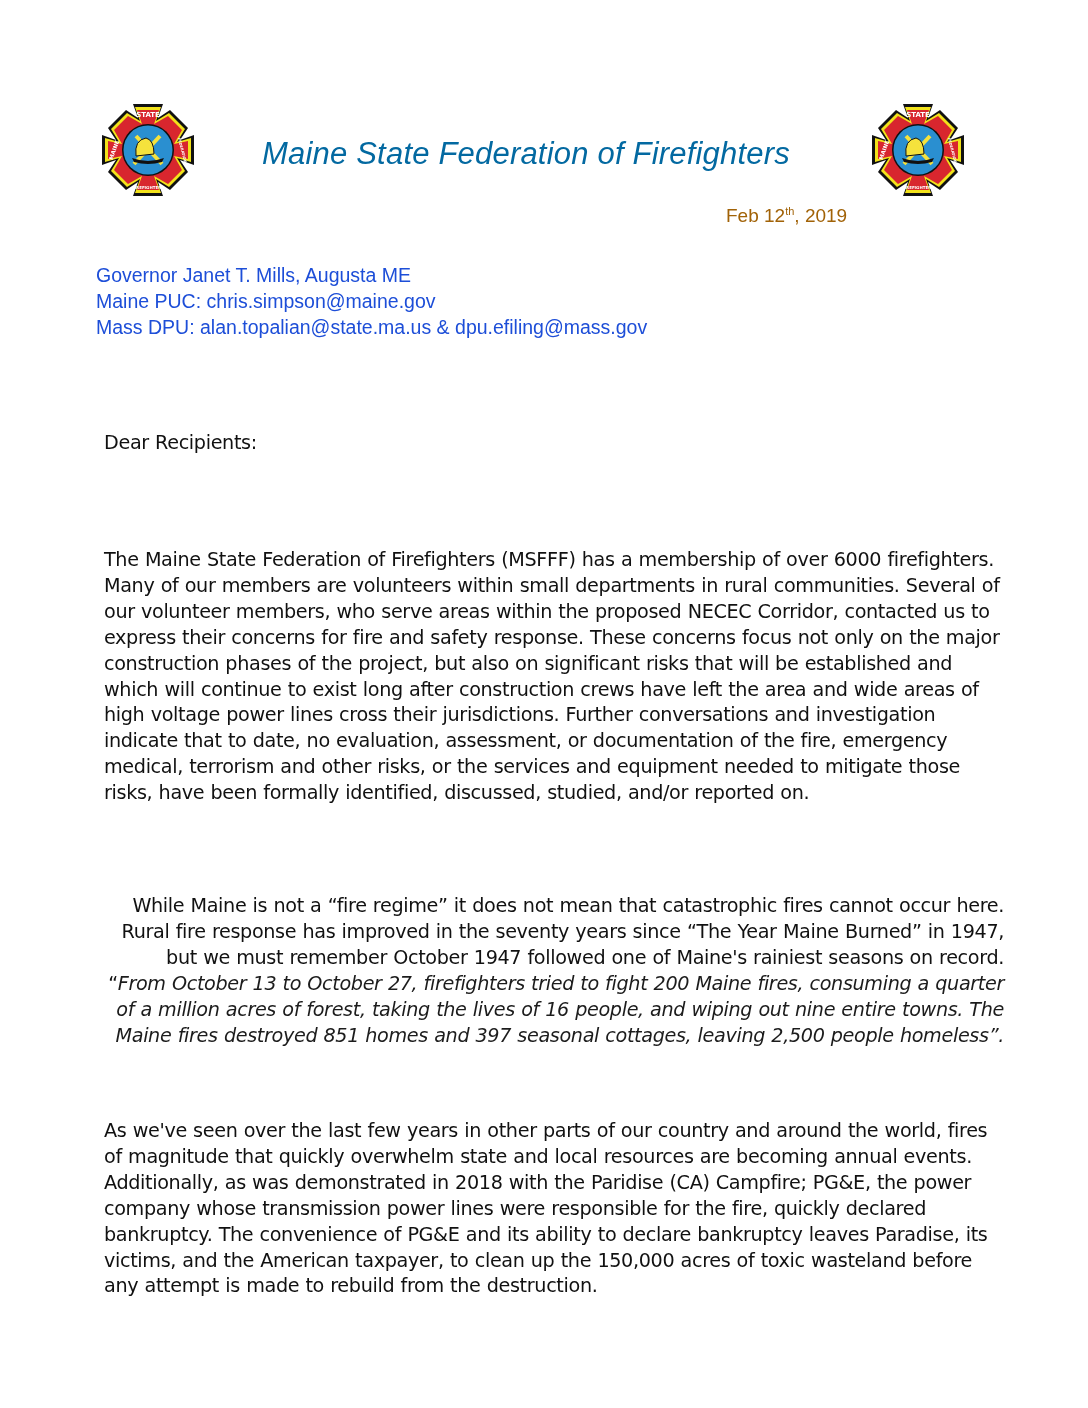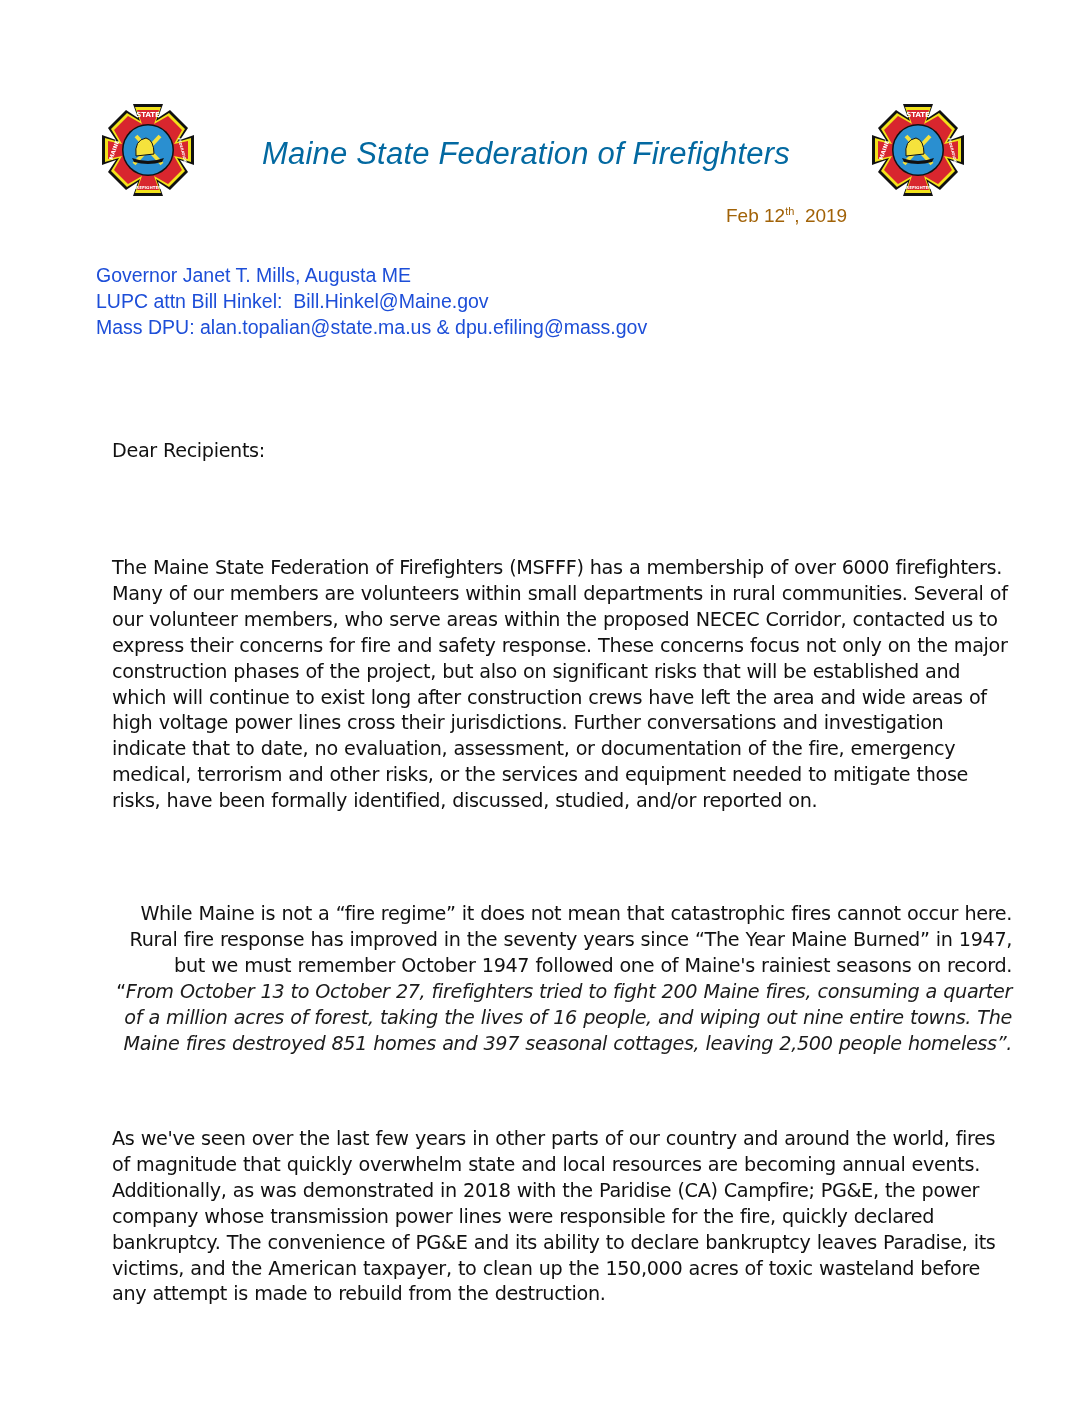--- a/index.html
+++ b/index.html
@@ -62,21 +62,21 @@
     .body-text {
       position: absolute;
       left: 96px;
       width: 900px;
       font-family: "DejaVu Sans", sans-serif;
       font-size: 19.2px;
       line-height: 25.9px;
       color: #111;
       letter-spacing: -0.35px;
       word-spacing: 0.5px;
-      margin: 16px;
+      margin: 8px;
     }
     .salutation { top: 422px; font-family: "DejaVu Sans", sans-serif; }
     .p1 { top: 462px; }
     .p2 { top: 539px; }
     .p3 { top: 885px; text-align: right; }
     .p4 { top: 1110px; }
     .quote {
       font-style: italic;
       color: #1c1c1c;
     }
@@ -125,21 +125,21 @@
     <text x="50" y="17" font-size="7" font-weight="bold" fill="#fff" text-anchor="middle" font-family="DejaVu Sans, sans-serif">STATE</text>
     <text x="50" y="89" font-size="4" font-weight="bold" fill="#fff" text-anchor="middle" font-family="DejaVu Sans, sans-serif">FIREFIGHTERS</text>
     <text x="16" y="52" font-size="5.5" font-weight="bold" fill="#fff" text-anchor="middle" font-family="DejaVu Sans, sans-serif" transform="rotate(-70 16 50)">MAINE</text>
     <text x="85" y="52" font-size="3.6" font-weight="bold" fill="#fff" text-anchor="middle" font-family="DejaVu Sans, sans-serif" transform="rotate(75 85 50)">FEDERATION</text>
   </svg>
 
   <div class="date"><span>Feb 12</span><sup>th</sup><span>, 2019</span></div>
 
   <div class="recipients">
     <div>Governor Janet T. Mills, Augusta ME</div>
-    <div>LUPC attn Bill Hinkel:  Bill.Hinkel@Maine.gov</div>
+    <div>Maine PUC: chris.simpson@maine.gov</div>
     <div>Mass DPU: alan.topalian@state.ma.us &amp; dpu.efiling@mass.gov</div>
   </div>
 
   <p class="body-text salutation">Dear Recipients:</p>
 
   <p class="body-text p2">The Maine State Federation of Firefighters (MSFFF) has a membership of over 6000 firefighters. Many of our members are volunteers within small departments in rural communities. Several of our volunteer members, who serve areas within the proposed NECEC Corridor, contacted us to express their concerns for fire and safety response. These concerns focus not only on the major construction phases of the project, but also on significant risks that will be established and which will continue to exist long after construction crews have left the area and wide areas of high voltage power lines cross their jurisdictions. Further conversations and investigation indicate that to date, no evaluation, assessment, or documentation of the fire, emergency medical, terrorism and other risks, or the services and equipment needed to mitigate those risks, have been formally identified, discussed, studied, and/or reported on.</p>
   <p class="body-text p3"><span>While Maine is not a “fire regime” it does not mean that catastrophic fires cannot occur here. Rural fire response has improved in the seventy years since “The Year Maine Burned” in 1947, but we must remember October 1947 followed one of Maine's rainiest seasons on record. “</span><span class="quote">From October 13 to October 27, firefighters tried to fight 200 Maine fires, consuming a quarter of a million acres of forest, taking the lives of 16 people, and wiping out nine entire towns. The Maine fires destroyed 851 homes and 397 seasonal cottages, leaving 2,500 people homeless”.</span></p>
   <p class="body-text p4">As we've seen over the last few years in other parts of our country and around the world, fires of magnitude that quickly overwhelm state and local resources are becoming annual events. Additionally, as was demonstrated in 2018 with the Paridise (CA) Campfire; PG&amp;E, the power company whose transmission power lines were responsible for the fire, quickly declared bankruptcy. The convenience of PG&amp;E and its ability to declare bankruptcy leaves Paradise, its victims, and the American taxpayer, to clean up the 150,000 acres of toxic wasteland before any attempt is made to rebuild from the destruction.</p>
 
 </div>

